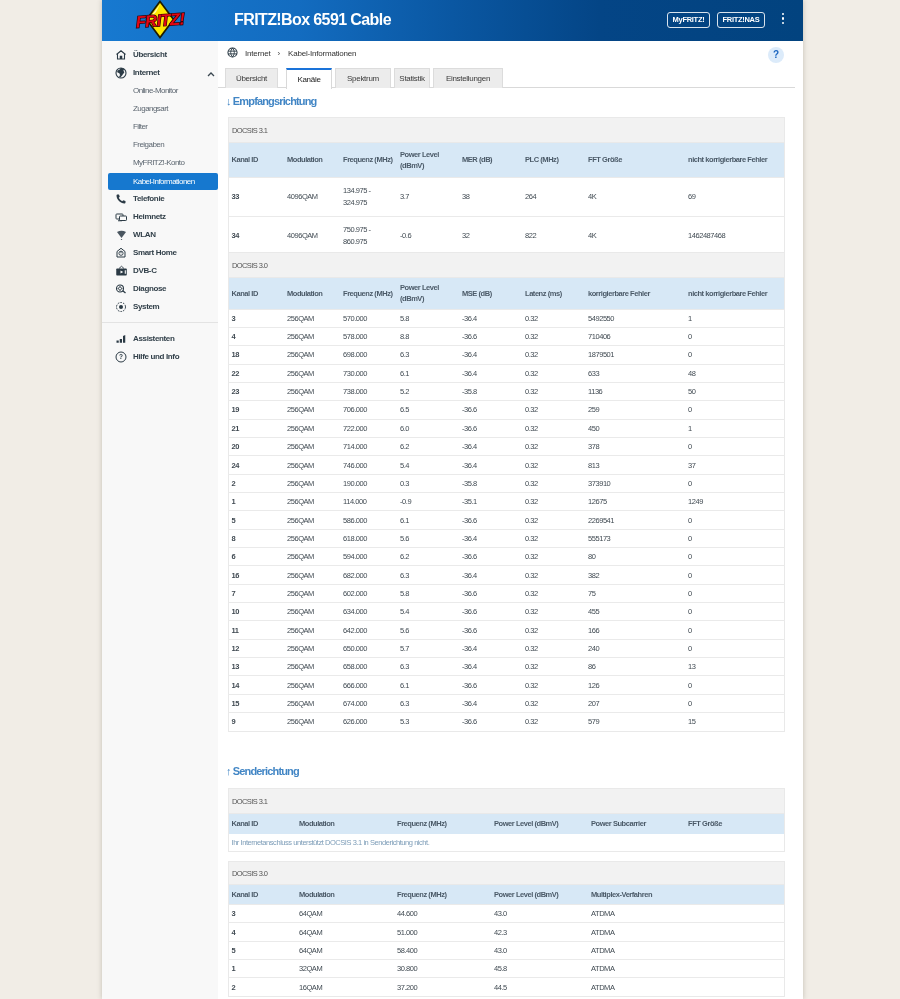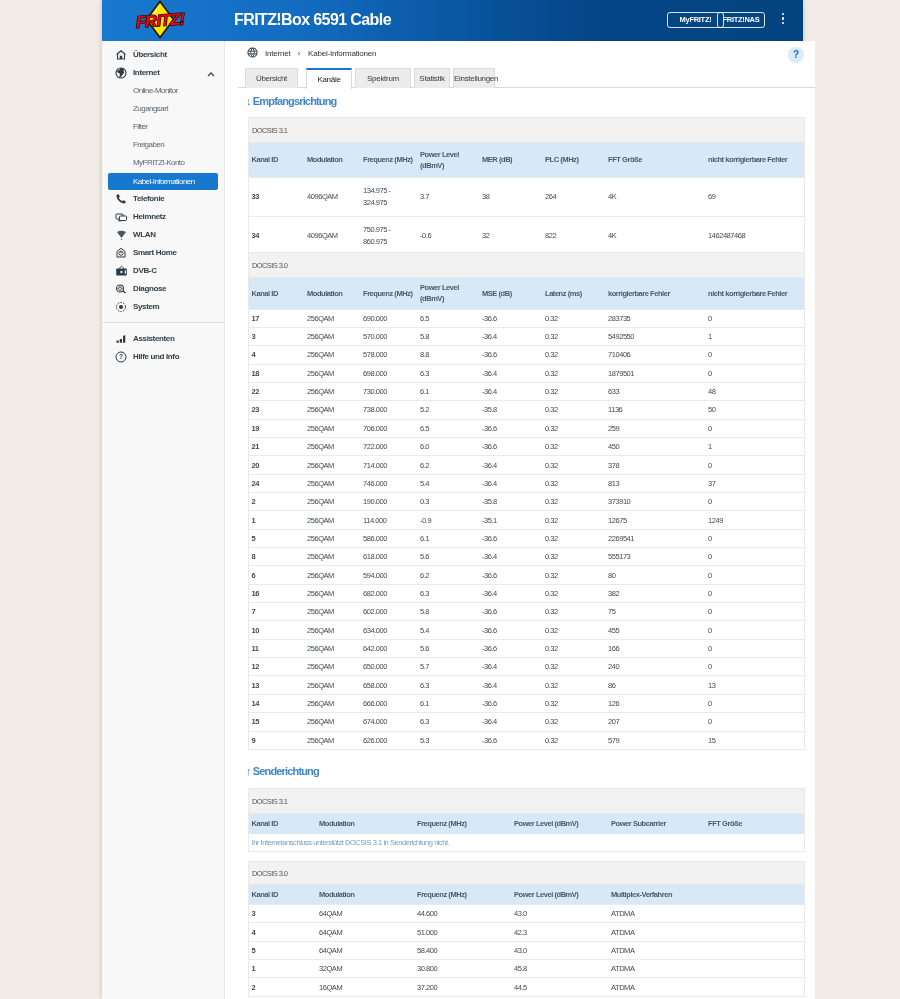--- a/index.html
+++ b/index.html
@@ -3,41 +3,41 @@
 <style>
 *{margin:0;padding:0;box-sizing:border-box}
 html,body{width:900px;height:999px;overflow:hidden}
 body{background:#f1ede6;font-family:"Liberation Sans",sans-serif;-webkit-font-smoothing:antialiased}
 #app{position:relative;margin-left:102px;width:701px;height:999px;background:#fff;box-shadow:0 0 5px rgba(60,50,30,0.25)}
 
 #hdr{position:absolute;left:0;top:0;width:701px;height:41px;background:linear-gradient(90deg,#1779d0 0%,#136cc0 28%,#0a57a2 50%,#044586 71%,#02437f 100%)}
 #hdr h1{position:absolute;left:132px;top:11px;font-size:16px;font-weight:bold;color:#fff;letter-spacing:-0.6px}
 #logo{position:absolute;left:29px;top:0px}
 .hbtn{position:absolute;top:12px;height:16px;border:1px solid rgba(255,255,255,.85);border-radius:3px;color:#fff;font-size:7.5px;font-weight:bold;letter-spacing:-0.3px;text-align:center;line-height:14px}
-#b1{left:565px;width:57px}
+#b1{left:565px;width:43px}
 #b2{left:615px;width:48px}
 #kebab{position:absolute;left:680px;top:13px;width:3px}
 #kebab i{display:block;width:2.4px;height:2.4px;border-radius:50%;background:#fff;margin:0 0 2.1px 0}
 
 #side{position:absolute;left:0;top:41px;width:123px;height:958px;background:#f8f8f8;border-right:1px solid #e8e8e8;font-size:8px;letter-spacing:-0.35px}
 #side .it{position:relative;height:18px;line-height:18px;color:#32404a;font-weight:bold;padding-left:31px}
 #side .it svg{position:absolute;left:13px;top:3px}
 #side .sub{height:18px;line-height:18px;color:#5c6670;padding-left:31px;letter-spacing:-0.55px}
 #side .sel{position:relative;height:17px;line-height:17px;margin:0.5px 6px;background:#1678cf;color:#fff;border-radius:2px;padding-left:25px;letter-spacing:-0.55px}
 #side .it svg.chev{left:auto;right:9px;top:1px}
 #side .div{border-top:1px solid #e3e3e3;margin:6px 0 7px 0}
 
-#main{position:absolute;left:136px;top:41px;width:577px;height:958px;background:#fff;padding:8px 11px}
+#main{position:absolute;left:116px;top:41px;width:577px;height:958px;background:#fff;padding:8px 11px}
 #crumb{position:absolute;left:9px;top:6px;height:17px;font-size:8px;letter-spacing:-0.2px;color:#333}
 #crumb span{vertical-align:middle}
 #help{position:absolute;left:550px;top:6px;width:16px;height:16px;border-radius:50%;background:#dcebfa;color:#1c66c0;font-size:10px;font-weight:bold;text-align:center;line-height:16px}
 #tabs{position:absolute;left:0;top:27px;width:577px;height:20px;border-bottom:1px solid #d9d9d9;padding-left:7px;font-size:8px;letter-spacing:-0.3px}
 .tab{position:relative;float:left;height:20px;line-height:20px;background:#ececec;border:1px solid #dcdcdc;border-bottom:none;text-align:center;color:#3a3a3a;margin-right:3px}
 .tab.act{background:#fff;border-top:2px solid #1a73d9;border-left:1px solid #d9d9d9;border-right:1px solid #d9d9d9;height:21px;margin:0 3px 0 5px;color:#222}
-#t1{width:53px}#t2{width:46px}#t3{width:56px}#t4{width:36px}#t5{width:42px}
+#t1{width:53px}#t2{width:46px}#t3{width:56px}#t4{width:36px}#t5{width:70px}
 .sechead{color:#4286c5;font-weight:bold;font-size:11px;letter-spacing:-0.85px}
 #sh1{position:absolute;left:8px;top:54px}
 #sh2{position:absolute;left:8px;top:724px}
 table{border-collapse:collapse;table-layout:fixed;width:556px;font-size:7.5px;letter-spacing:-0.45px}
 table{position:absolute;left:10px}
 #ta1{top:76px}
 #ta2{top:211px}
 #ta3{top:747px}
 #ta4{top:820px}
 caption{height:25px;background:#f2f2f2;border:1px solid #e9e9e9;border-bottom:none;text-align:left;color:#555;padding-left:3px;letter-spacing:-0.6px;line-height:25px;caption-side:top}
@@ -217,30 +217,20 @@
             <th>Frequenz (MHz)</th>
             <th>Power Level<br>(dBmV)</th>
             <th>MSE (dB)</th>
             <th>Latenz (ms)</th>
             <th>korrigierbare Fehler</th>
             <th>nicht korrigierbare Fehler</th>
           </tr>
         </thead>
       <tbody>
 <tr>
-            <td class="b">17</td>
-            <td>256QAM</td>
-            <td>690.000</td>
-            <td>6.5</td>
-            <td>-36.6</td>
-            <td>0.32</td>
-            <td>283735</td>
-            <td>0</td>
-          </tr>
-<tr>
             <td class="b">3</td>
             <td>256QAM</td>
             <td>570.000</td>
             <td>5.8</td>
             <td>-36.4</td>
             <td>0.32</td>
             <td>5492550</td>
             <td>1</td>
           </tr>
 <tr>

